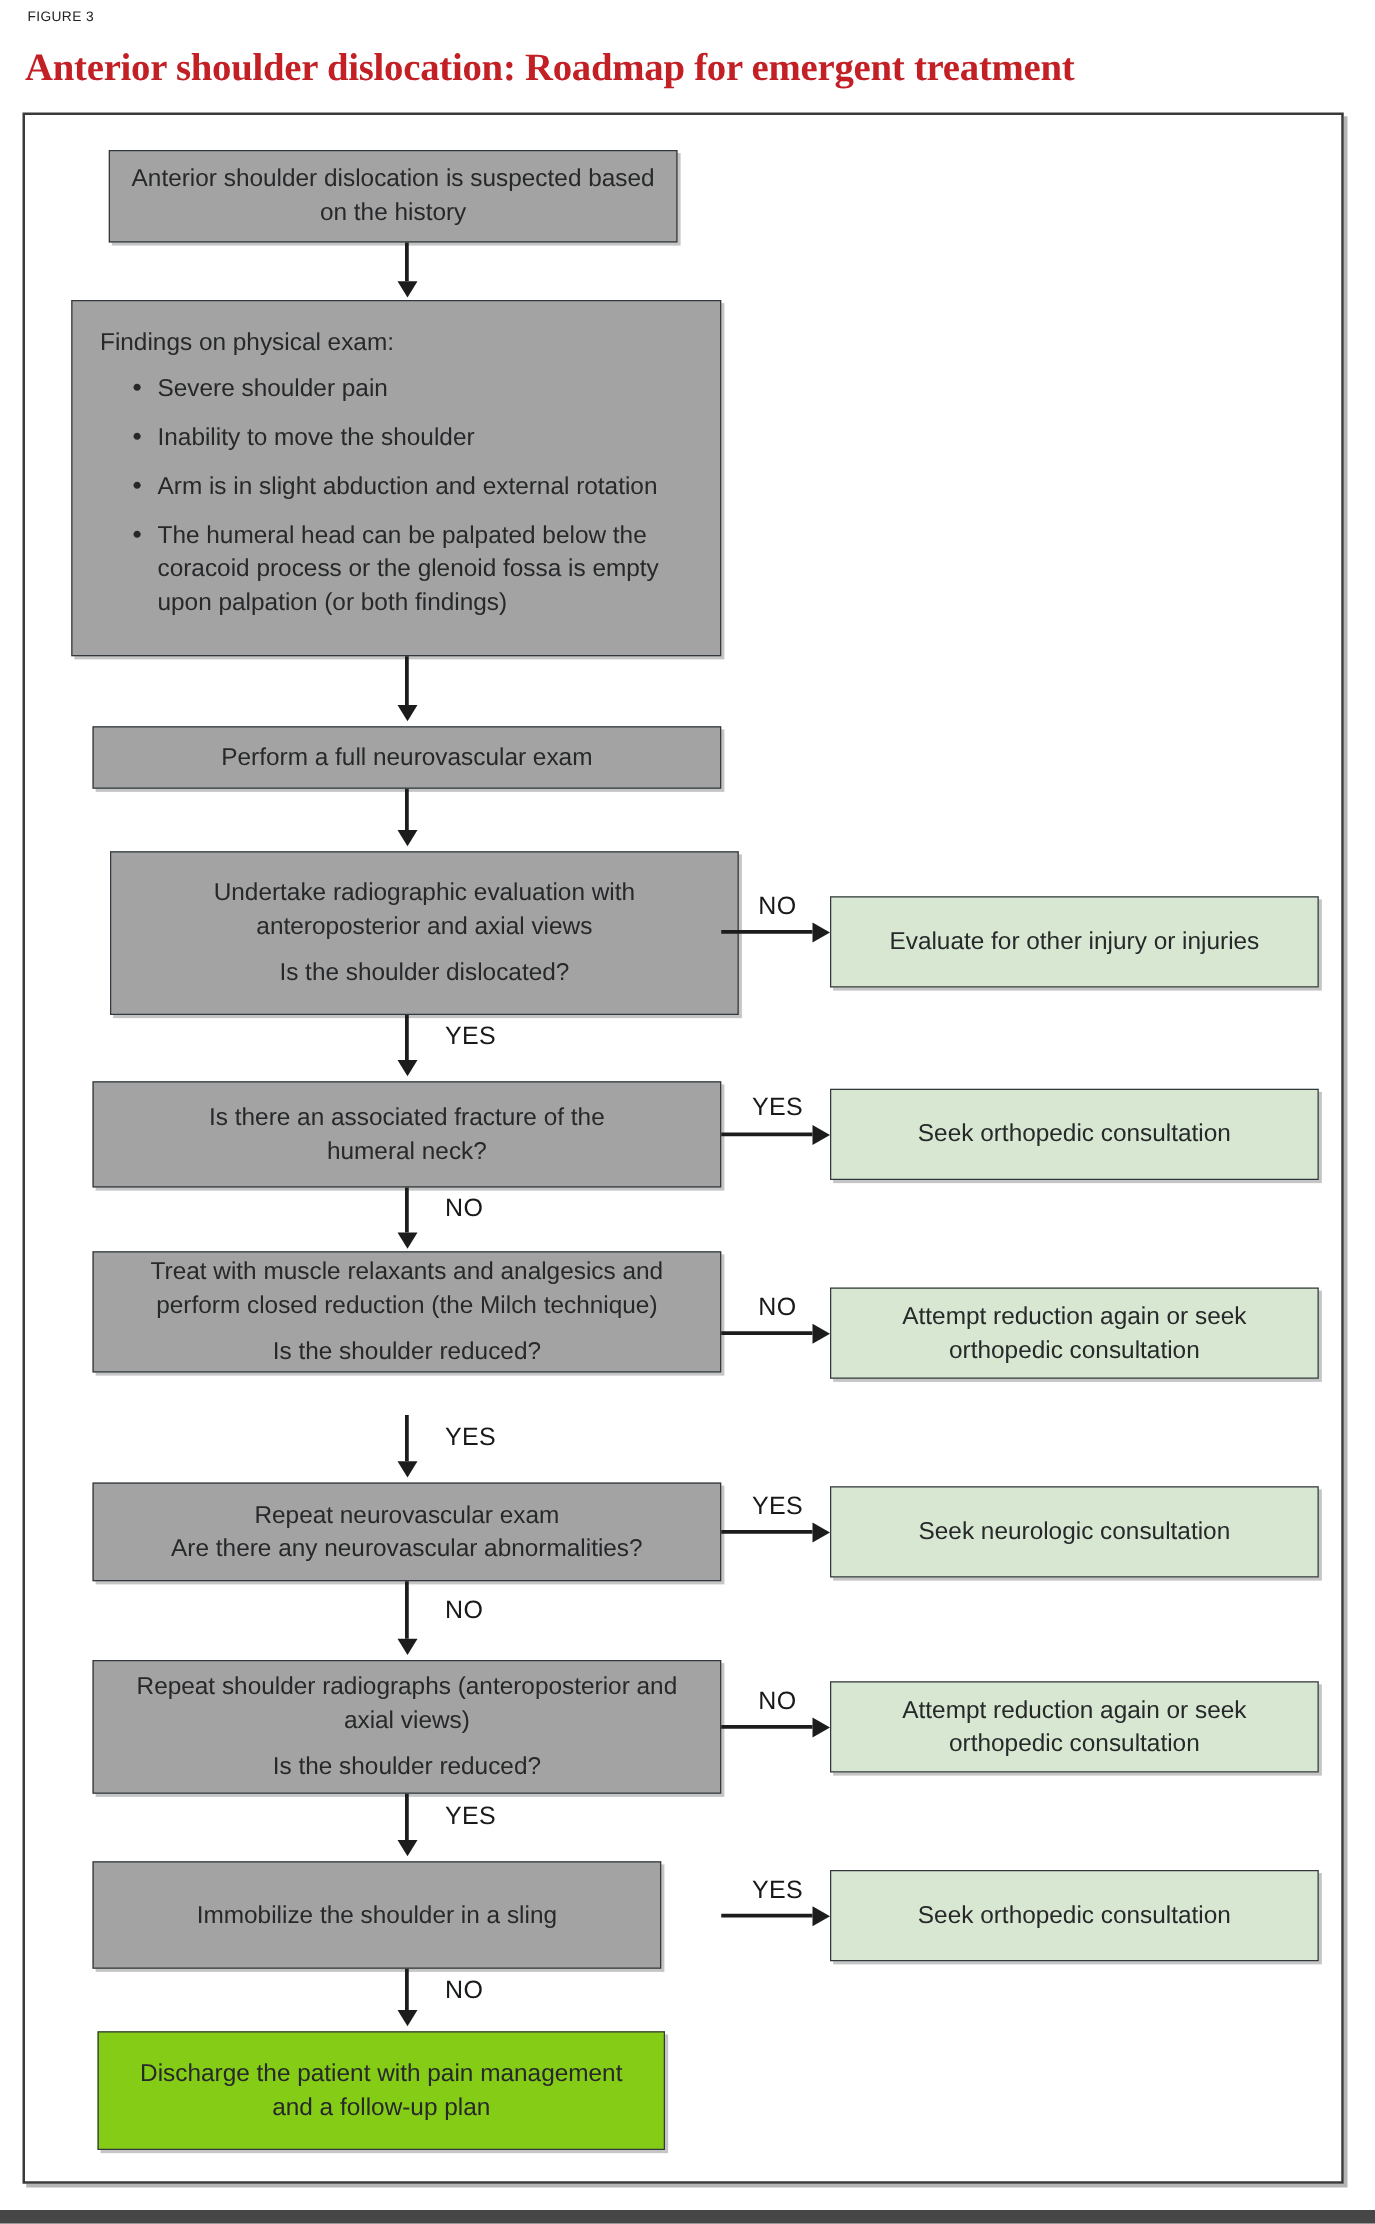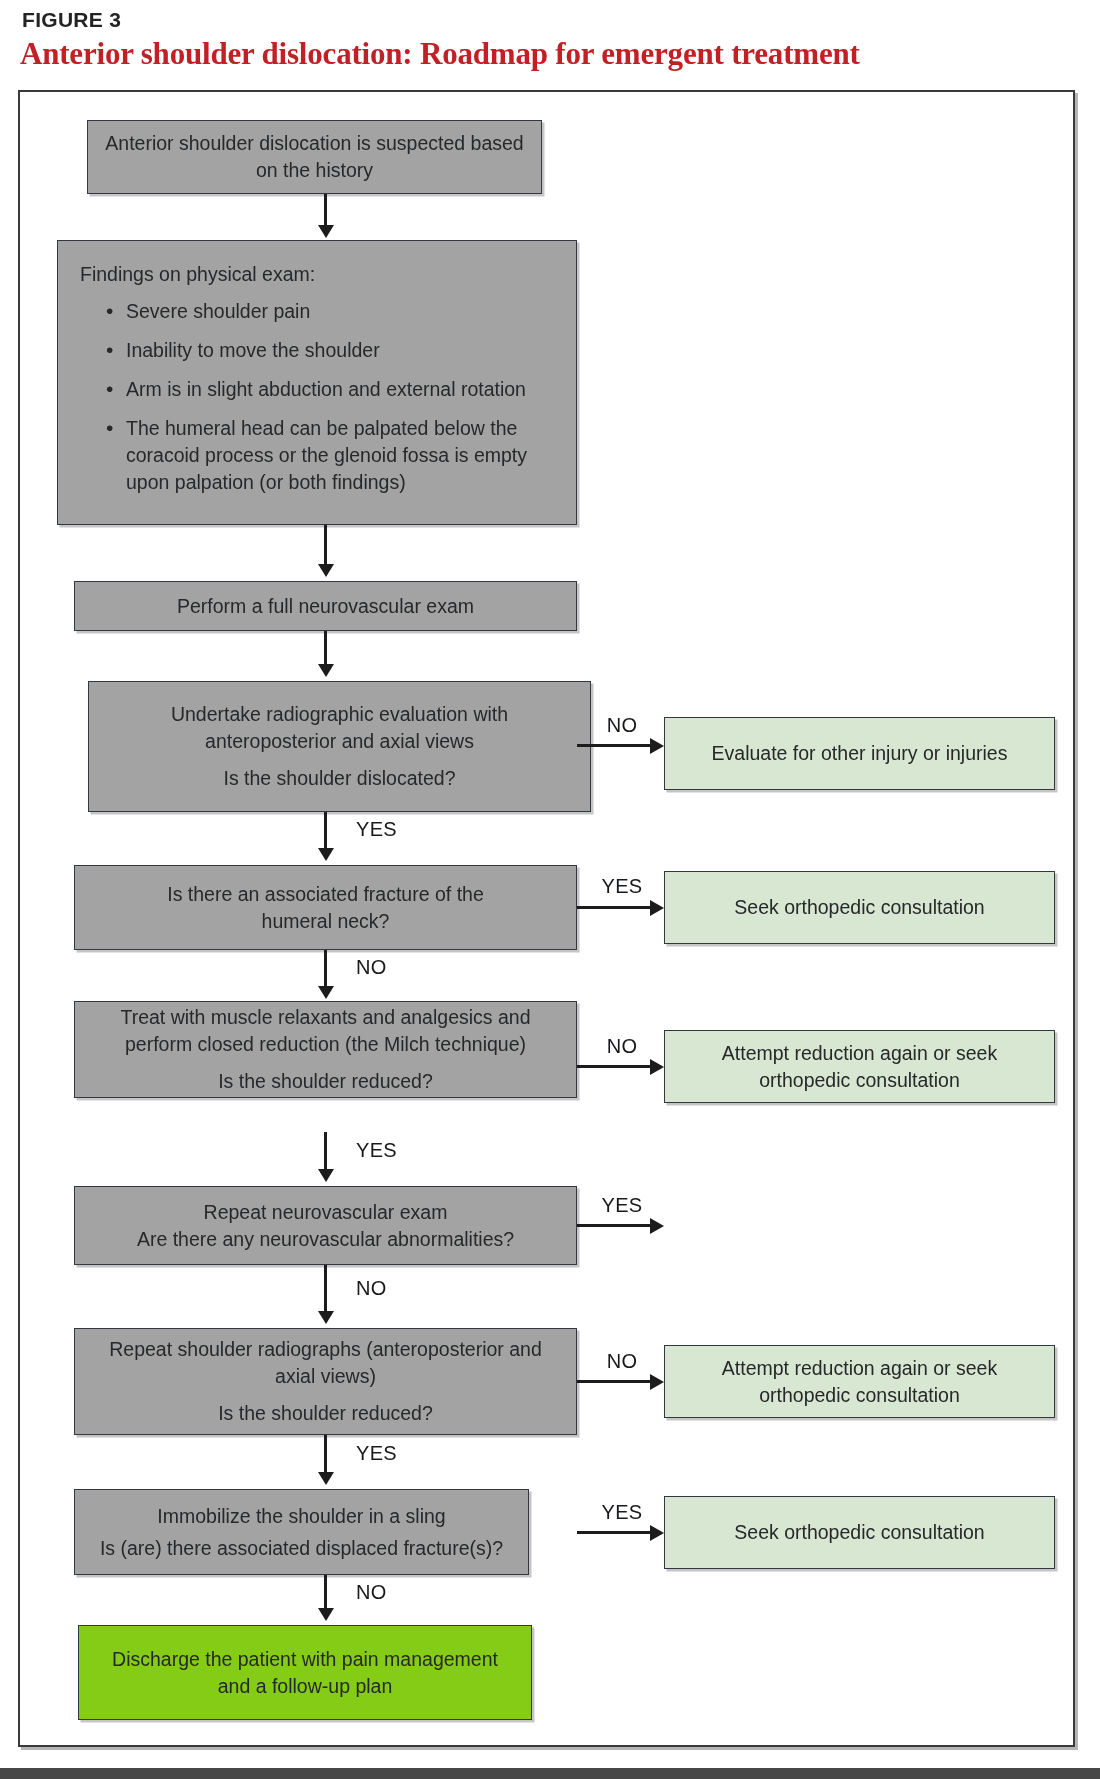--- a/index.html
+++ b/index.html
@@ -7,21 +7,21 @@
     width: 1100px; height: 1779px;
     background: #ffffff;
     font-family: "Liberation Sans", "DejaVu Sans", sans-serif;
     overflow: hidden;
     position: relative;
   }
   .page { position: relative; width: 1100px; height: 1779px; }
 
   .figure-label {
     position: absolute; left: 22px; top: 8px;
-    font-size: 21px; font-weight: 700; color: #232323;
+    font-size: 11px; font-weight: 400; color: #232323;
     letter-spacing: 0.3px;
   }
   .figure-title {
     position: absolute; left: 20px; top: 36px;
     font-family: "Liberation Serif", "DejaVu Serif", serif;
     font-size: 31px; font-weight: 700; color: #c32026;
     letter-spacing: -0.2px; white-space: nowrap;
   }
 
   .frame {
@@ -170,40 +170,42 @@
 
     <div class="varrow" style="top:1040px; height:37px;"></div>
     <div class="branch-label vlabel" style="top:1047px;">YES</div>
 
     <div class="node blue" id="node-repeat-neuro" style="left:54px; top:1094px; width:503px; height:79px;">
       <div class="stmt">Repeat neurovascular exam</div>
       <div class="q" style="margin-top:0;">Are there any neurovascular abnormalities?</div>
     </div>
     <div class="branch-label hlabel" style="top:1102px;">YES</div>
     <div class="harrow" style="left:557px; top:1132px; width:73px;"></div>
+    <div class="node green" style="left:644px; top:1097px; width:391px; height:73px;">
+      <div>Seek neurologic consultation</div>
+    </div>
 
     <div class="varrow" style="top:1173px; height:46px;"></div>
     <div class="branch-label vlabel" style="top:1185px;">NO</div>
 
     <div class="node blue" id="node-repeat-radiographs" style="left:54px; top:1236px; width:503px; height:107px;">
       <div class="stmt">Repeat shoulder radiographs (anteroposterior and axial views)</div>
       <div class="q">Is the shoulder reduced?</div>
     </div>
     <div class="branch-label hlabel" style="top:1258px;">NO</div>
     <div class="harrow" style="left:557px; top:1288px; width:73px;"></div>
     <div class="node green" style="left:644px; top:1253px; width:391px; height:73px; padding:4px 8px;">
       <div style="max-width:330px;">Attempt reduction again or seek orthopedic consultation</div>
     </div>
 
     <div class="varrow" style="top:1343px; height:37px;"></div>
     <div class="branch-label vlabel" style="top:1350px;">YES</div>
 
     <div class="node blue" id="node-immobilize" style="left:54px; top:1397px; width:455px; height:86px;">
       <div class="stmt">Immobilize the shoulder in a sling</div>
-      <div class="q" style="margin-top:5px;">Is (are) there associated displaced fracture(s)?</div>
     </div>
     <div class="branch-label hlabel" style="top:1409px;">YES</div>
     <div class="harrow" style="left:557px; top:1439px; width:73px;"></div>
     <div class="node green" style="left:644px; top:1404px; width:391px; height:73px;">
       <div>Seek orthopedic consultation</div>
     </div>
 
     <div class="varrow" style="top:1483px; height:33px;"></div>
     <div class="branch-label vlabel" style="top:1489px;">NO</div>
 

